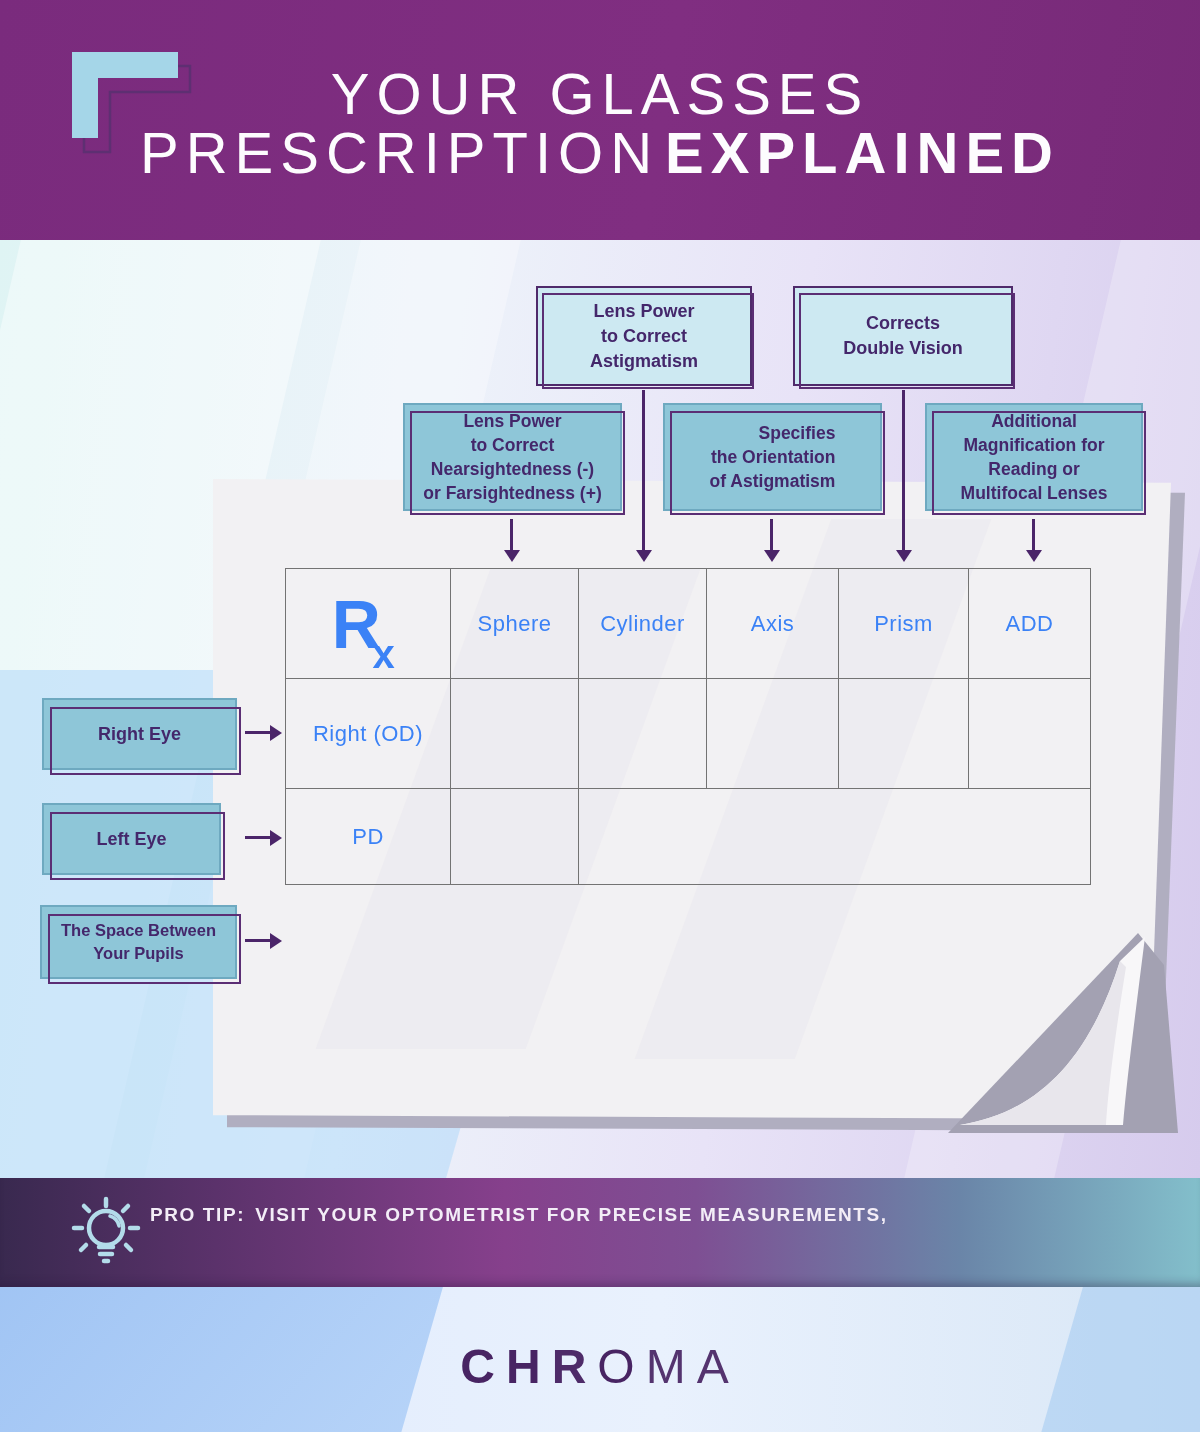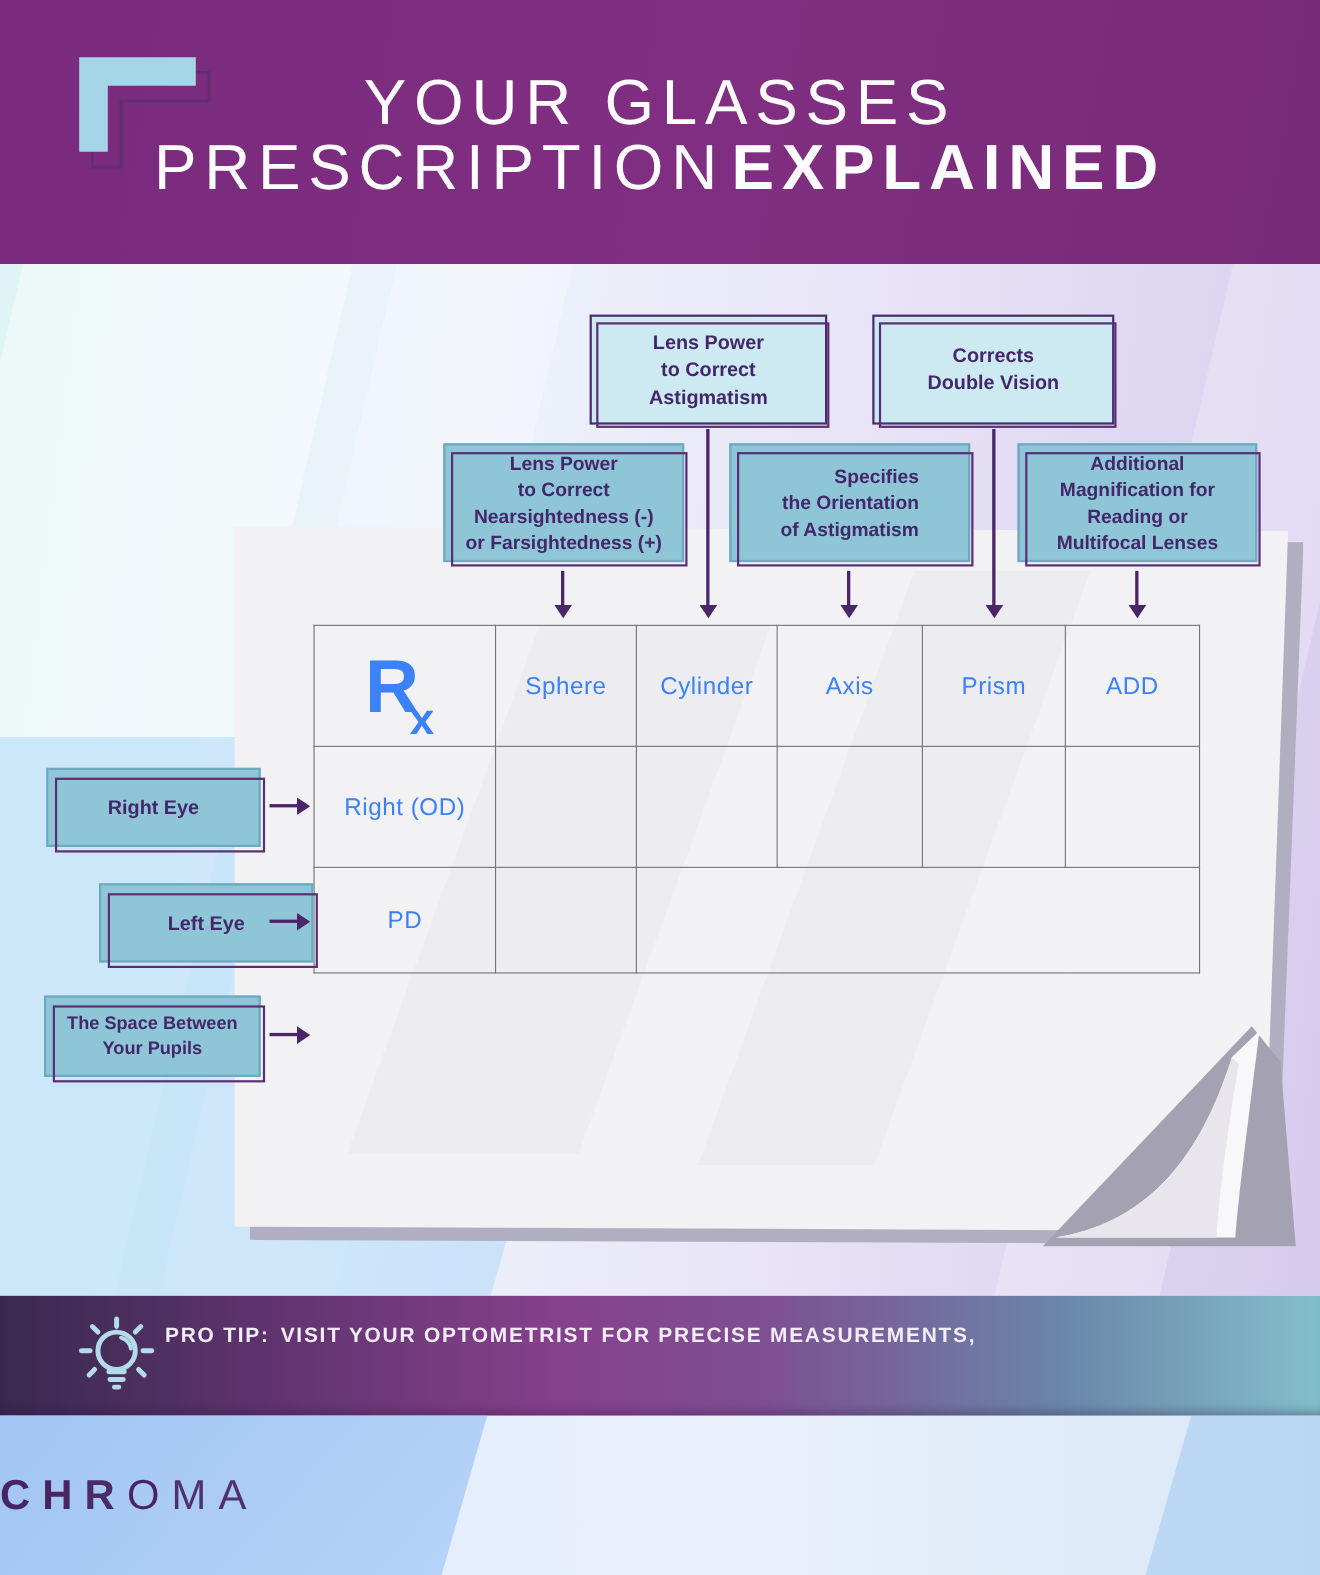--- a/index.html
+++ b/index.html
@@ -98,21 +98,21 @@
   .tip-text { position:absolute; left:150px; top:18px; color:#f3edf7; font-size:19px; line-height:37px; font-weight:bold; letter-spacing:1.6px; }
   .tip-label { margin-right:10px; }
 
   
   .footer {
     position:absolute; left:0; top:1287px; width:1200px; height:145px; overflow:hidden;
     background:linear-gradient(90deg,#dfeafd 0%, #e9f1fd 55%, #d9e7f6 100%);
   }
   .footer-wedge-left { position:absolute; left:-120px; top:-10px; width:540px; height:180px; background:linear-gradient(120deg,#9dc2f3,#b6d3f8); transform:skewX(-16deg); }
   .footer-wedge-right { position:absolute; right:-140px; top:-10px; width:280px; height:180px; background:rgba(160,200,240,0.55); transform:skewX(-16deg); }
-  .logo { position:absolute; left:0; top:52px; width:100%; text-align:left; color:#482463; font-size:38px; letter-spacing:11px; }
+  .logo { position:absolute; left:0; top:52px; width:100%; text-align:center; color:#482463; font-size:48px; letter-spacing:11px; }
   .logo .lg-bold { font-weight:bold; }
   .logo .lg-med { font-weight:bold; opacity:0.96; }
   .logo .lg-reg { font-weight:normal; }
   .logo .lg-thin { font-weight:normal; opacity:0.92; }
 </style>
 </head>
 <body>
 
 <div class="page">
 
@@ -198,21 +198,21 @@
 Reading or
 Multifocal Lenses</div>
 
   <div class="v-arrow" style="left:510px; top:519px; height:32px;"></div>
   <div class="v-arrow" style="left:642px; top:390px; height:161px;"></div>
   <div class="v-arrow" style="left:770px; top:519px; height:32px;"></div>
   <div class="v-arrow" style="left:902px; top:390px; height:161px;"></div>
   <div class="v-arrow" style="left:1032px; top:519px; height:32px;"></div>
 
   <div class="callout side" style="left:42px; top:698px; width:195px; height:72px;">Right Eye</div>
-  <div class="callout side" style="left:42px; top:803px; width:195px; height:72px;margin-left:48px;">Left Eye</div>
+  <div class="callout side" style="left:42px; top:803px; width:179px; height:72px;">Left Eye</div>
   <div class="callout side small" style="left:40px; top:905px; width:197px; height:74px;">The Space Between
 Your Pupils</div>
 
   <div class="h-arrow" style="left:245px; top:731px; width:26px;"></div>
   <div class="h-arrow" style="left:245px; top:836px; width:26px;"></div>
   <div class="h-arrow" style="left:245px; top:939px; width:26px;"></div>
 
   <div class="protip">
     <svg class="bulb-icon" viewBox="0 0 80 80" fill="none" stroke="#b3dcea" stroke-width="4.5" stroke-linecap="round">
       <circle cx="40" cy="36" r="17"></circle>

